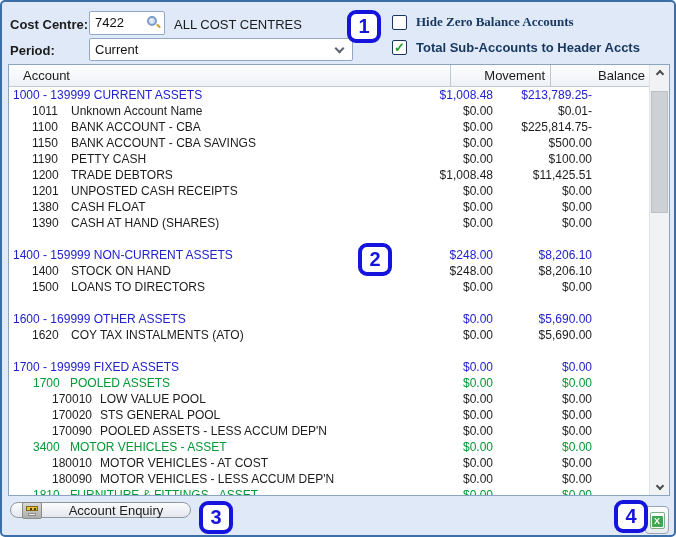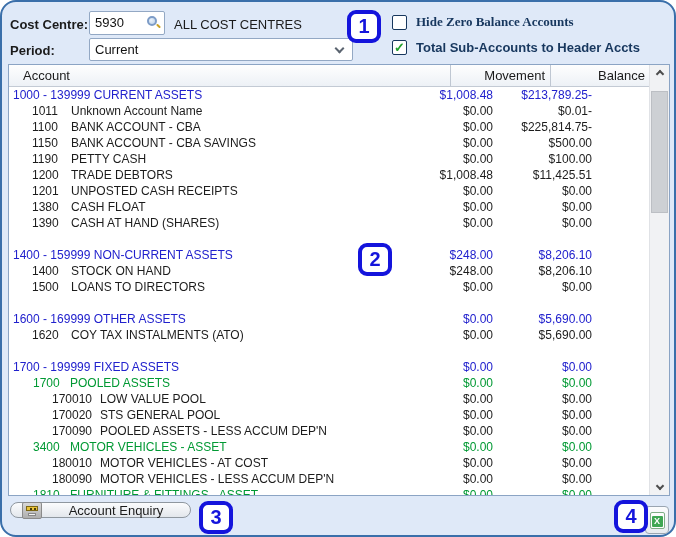--- a/index.html
+++ b/index.html
@@ -2,21 +2,21 @@
 <html><head>
 <meta charset="utf-8">
 <style>
   * { box-sizing: border-box; }
   html,body { margin:0; padding:0; background:#fff; }
   body { width:676px; height:537px; font-family:"Liberation Sans", sans-serif; }
 
   .window {
     position:relative; width:676px; height:537px;
     background:#dfe9f8;
-    border:2px solid #3a6faa; border-radius:16px;
+    border:2px solid #3a6faa; border-radius:5px;
     overflow:hidden;
   }
 
   
   .lbl { position:absolute; font-size:13px; font-weight:bold; color:#1b1b1b; white-space:nowrap; }
   #cc-label { left:8px; top:15px; }
   #period-label { left:8px; top:41px; }
 
   .field {
     position:absolute; background:#fff; border:1px solid #93a8c4; border-radius:2px;
@@ -130,21 +130,21 @@
   #badge-3 { left:197px; top:499px; }
   #badge-4 { left:612px; top:498px; }
 </style>
 </head>
 <body>
 
 <div class="window">
 
   <div class="lbl" id="cc-label">Cost Centre:</div>
   <div class="field" id="cc-field">
-    <span>5930</span>
+    <span>7422</span>
     <span class="mag-icon">
       <span class="ring"></span>
         <span class="handle"></span>
     </span>
   </div>
   <div id="cc-name">ALL COST CENTRES</div>
 
   <div class="lbl" id="period-label">Period:</div>
   <div class="field" id="period-field">
     <span>Current</span>

